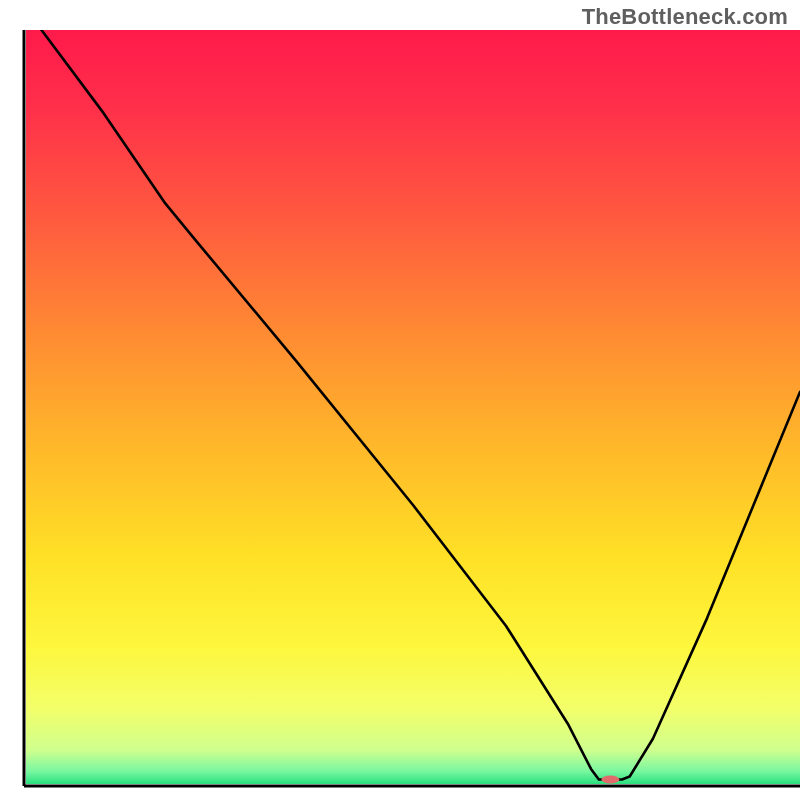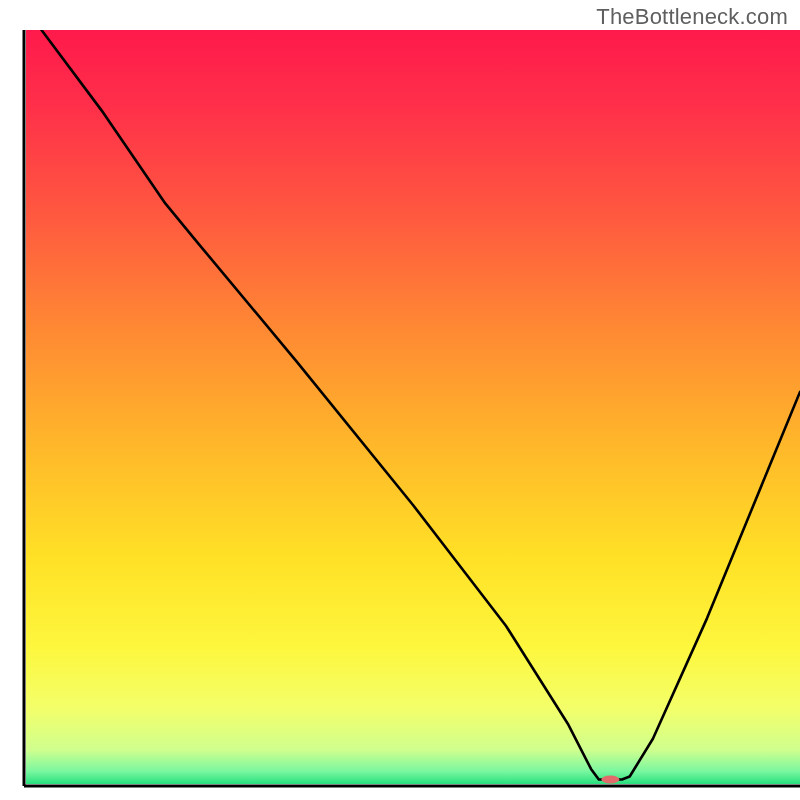--- a/index.html
+++ b/index.html
@@ -13,21 +13,21 @@
   .container {
     position: relative;
     width: 800px;
     height: 800px;
   }
   .watermark {
     position: absolute;
     top: 4px;
     right: 12px;
     font-size: 22px;
-    font-weight: 400;
+    font-weight: 700;
     color: #5f5f5f;
     letter-spacing: 0.2px;
   }
   svg {
     display: block;
   }
 </style>
 </head>
 <body>
 

